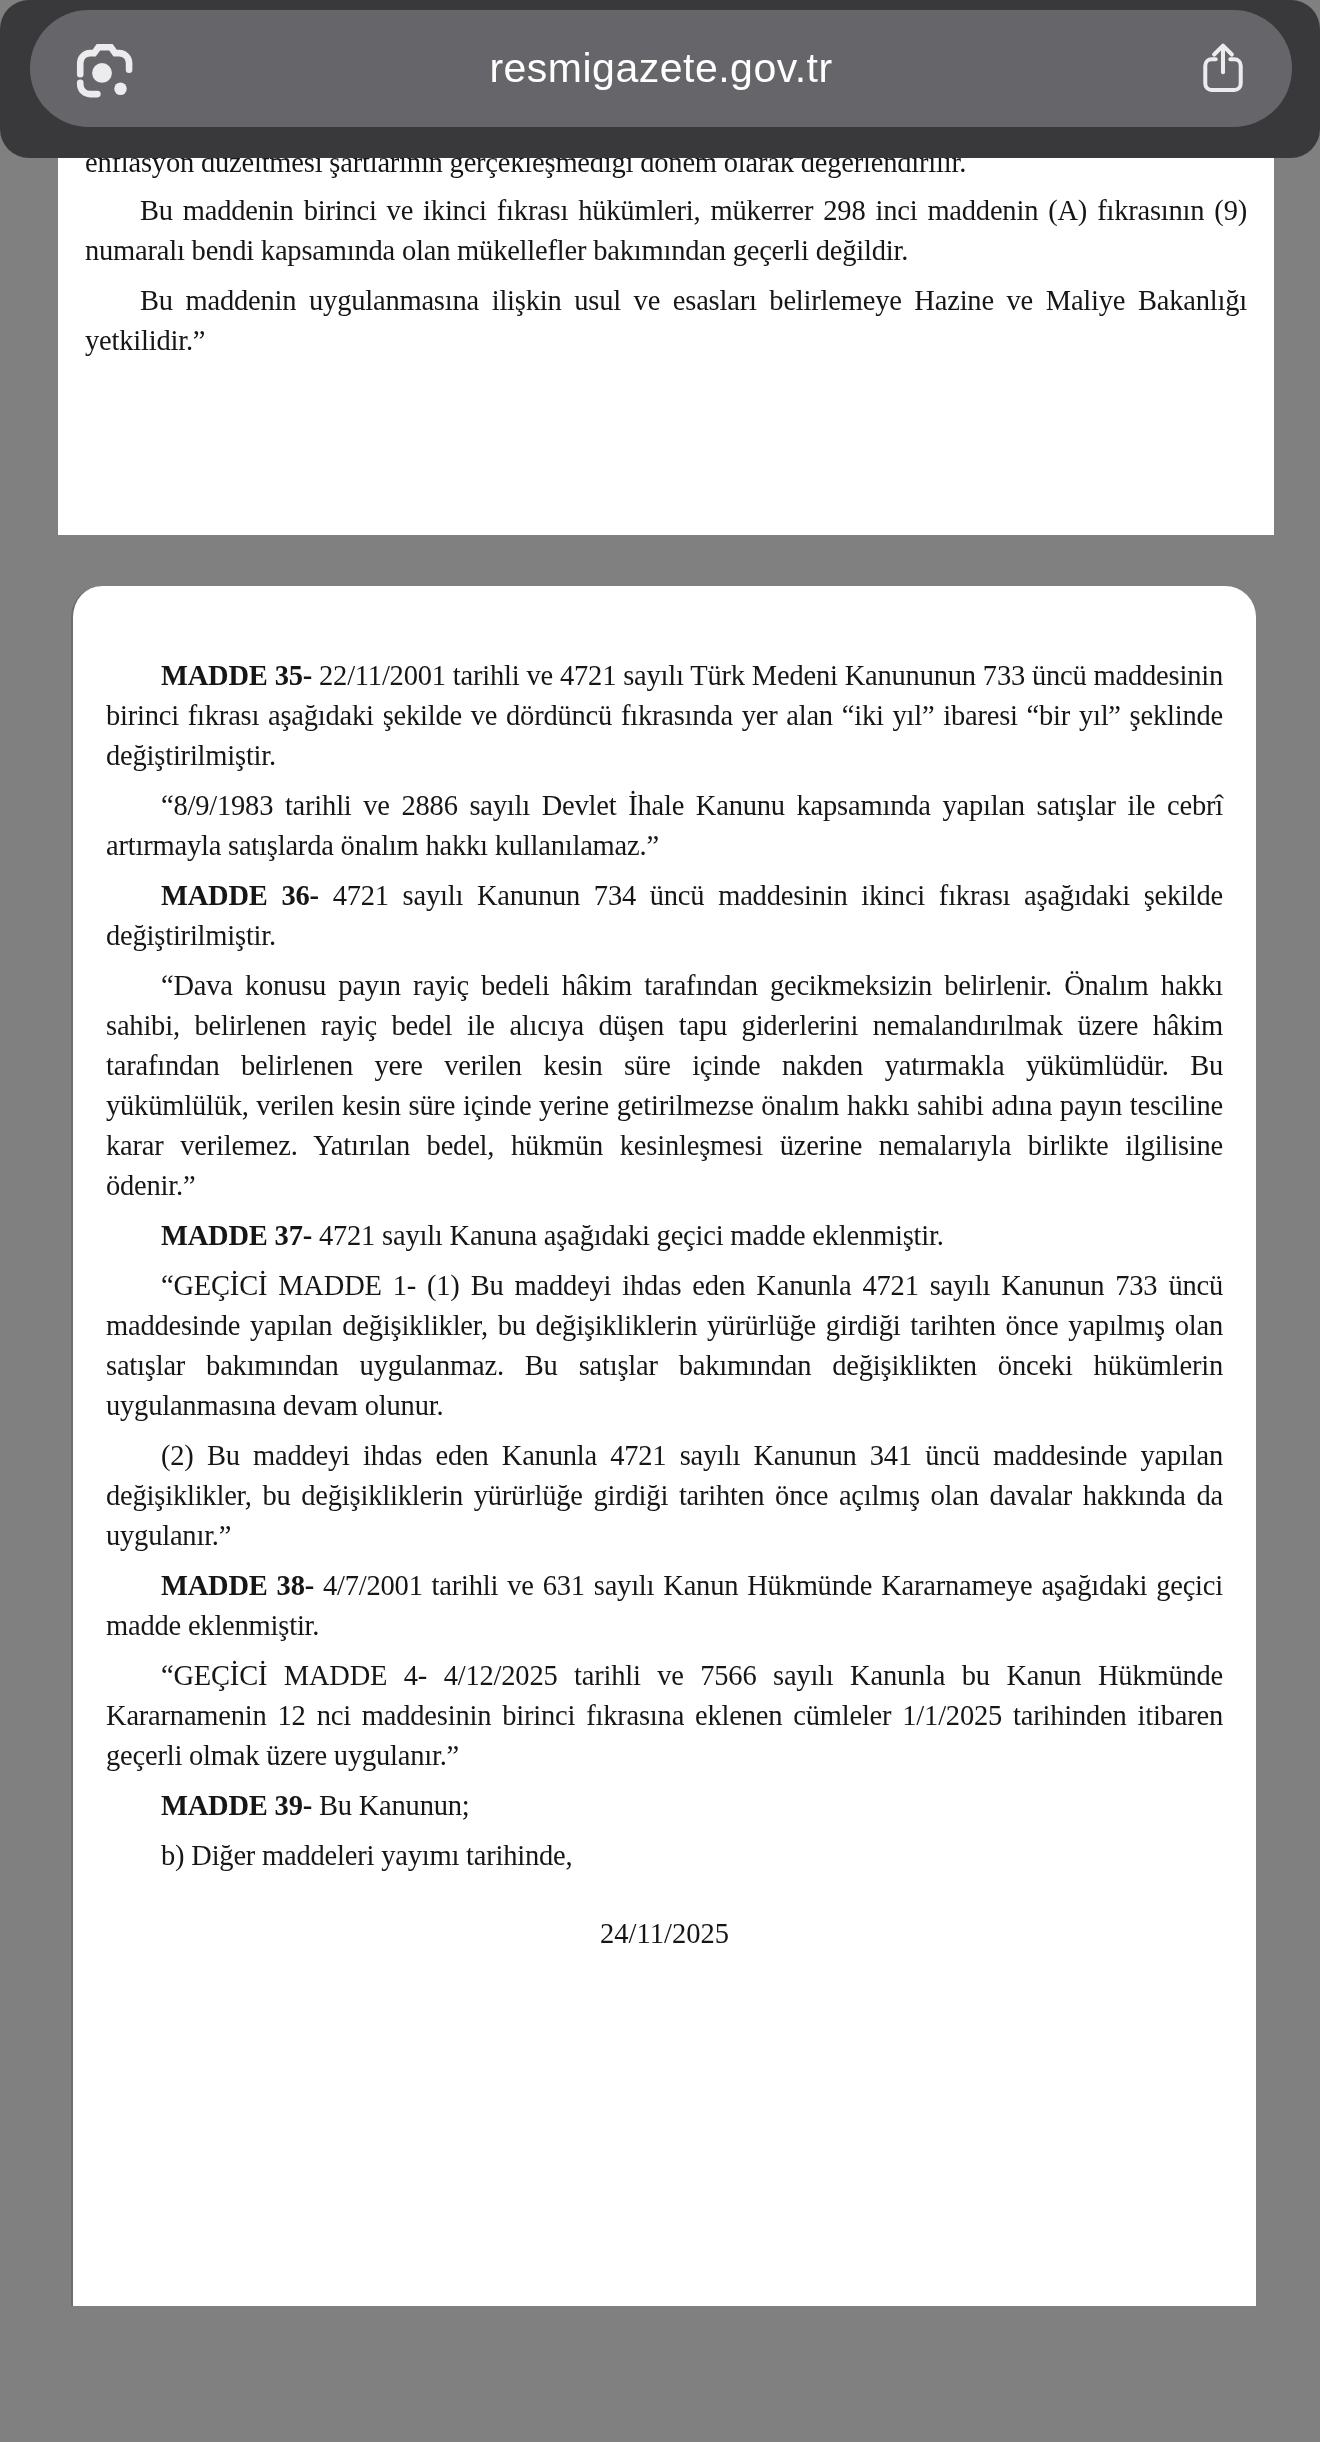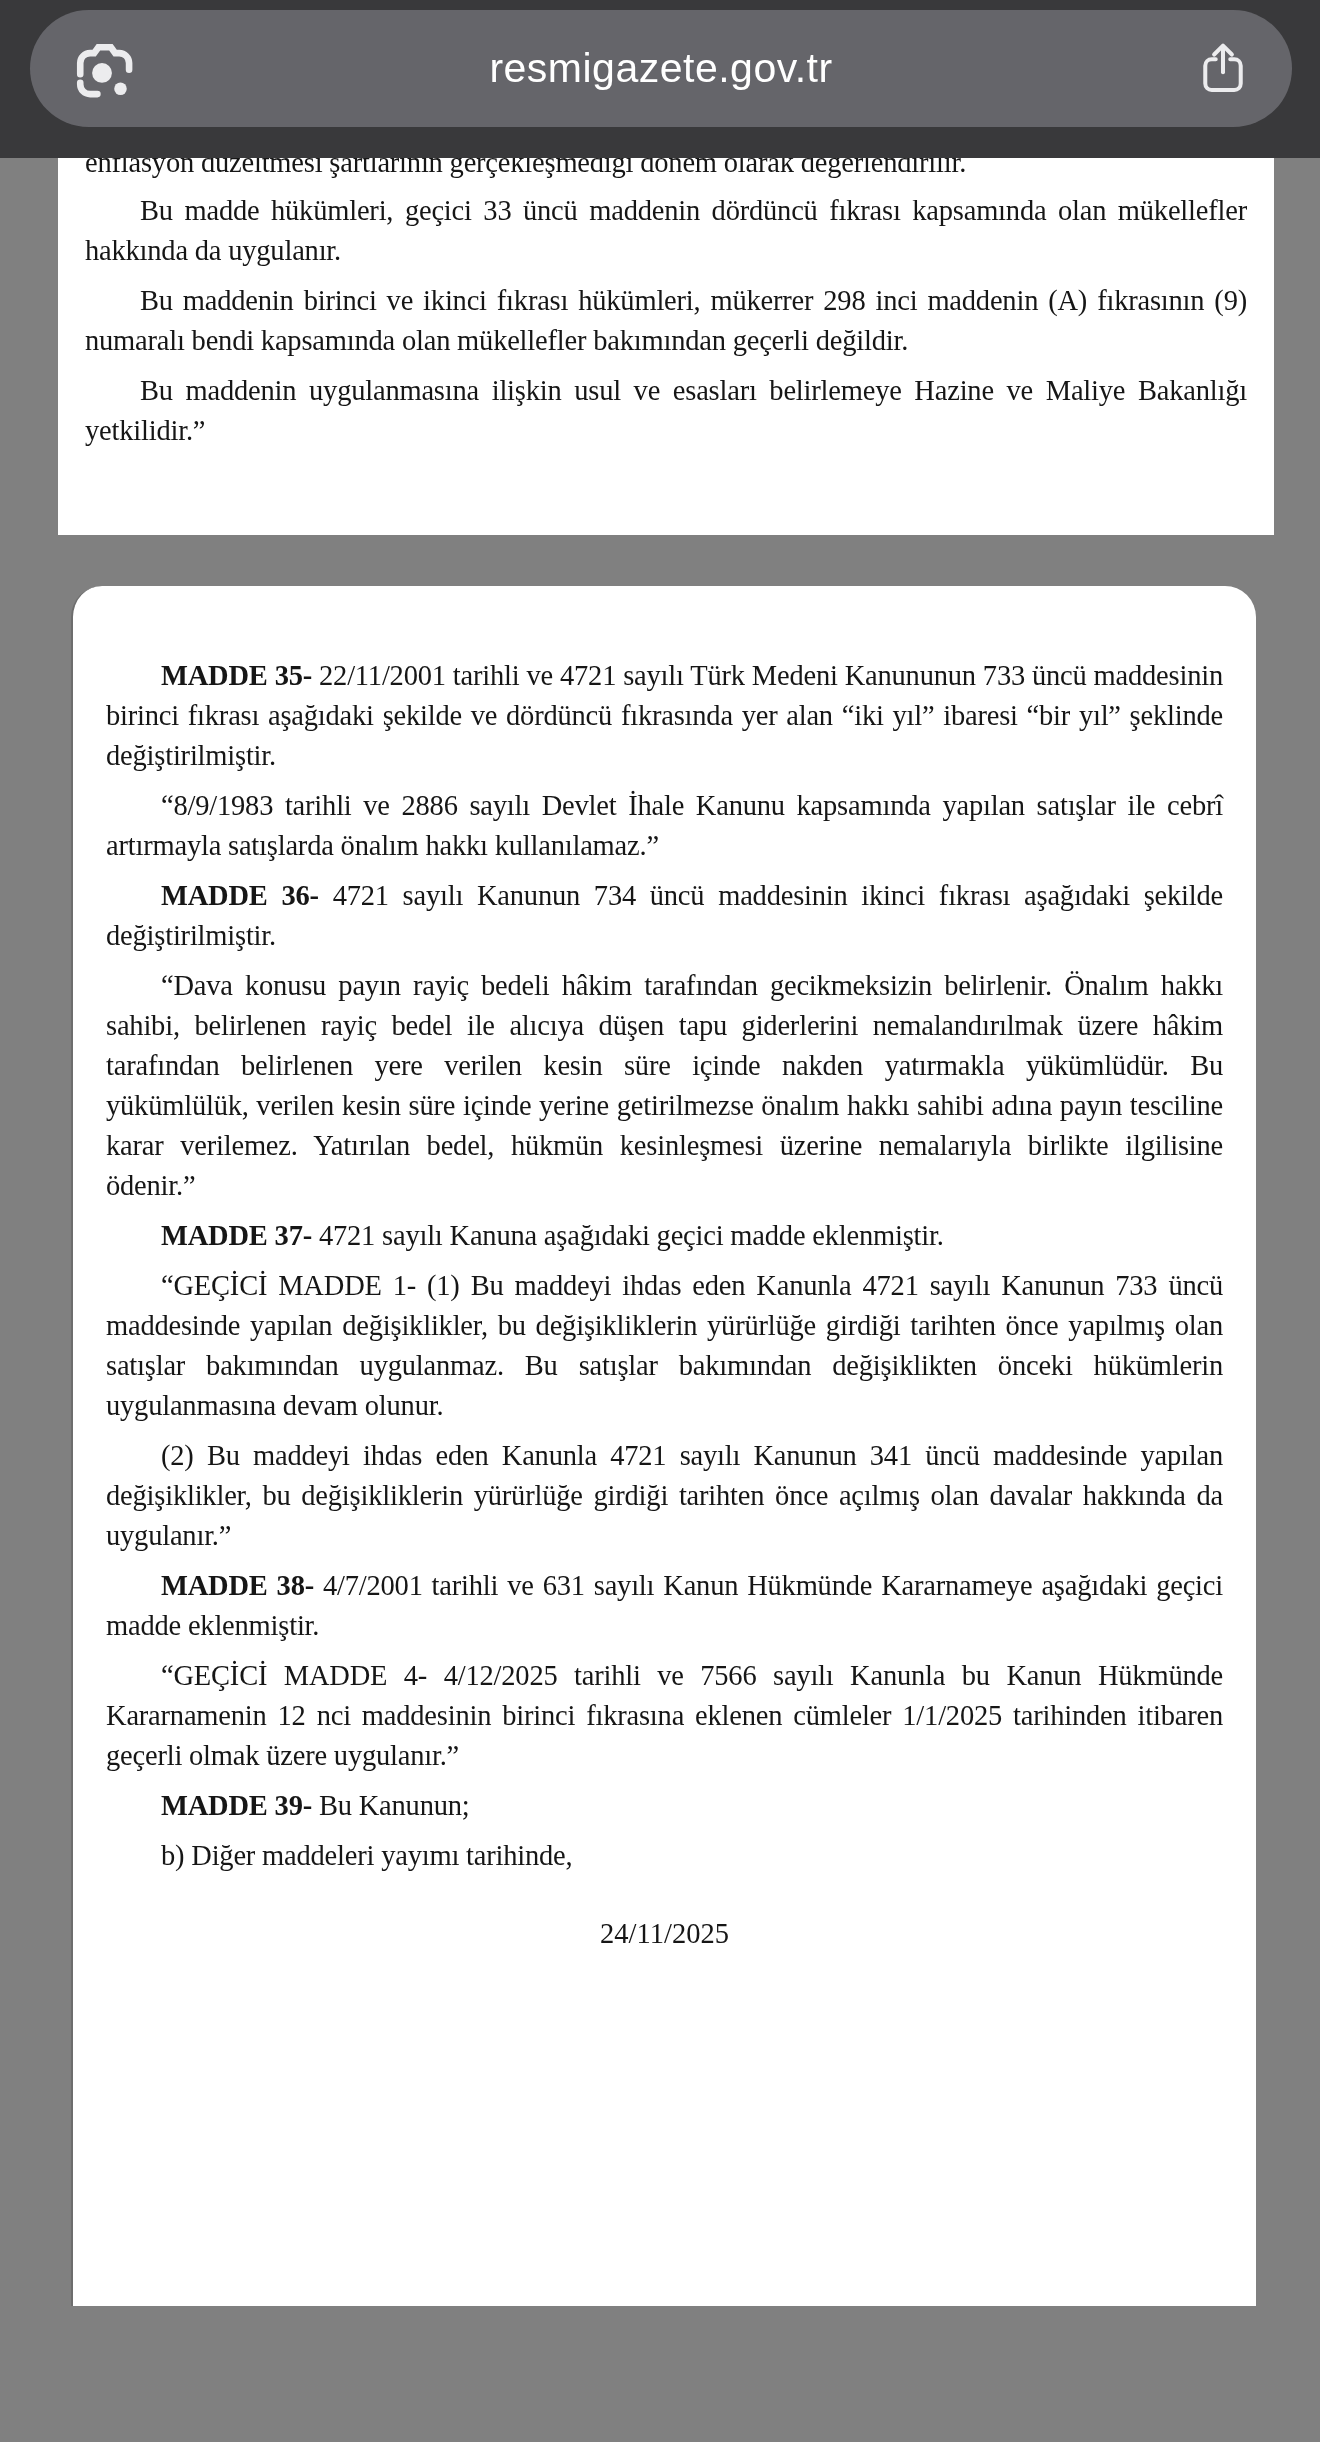--- a/index.html
+++ b/index.html
@@ -8,20 +8,21 @@
     background: #808080;
     font-family: "Liberation Serif", serif;
     overflow: hidden;
   }
   
   .chrome {
     position: absolute; top: 0; left: 0;
     width: 1320px; height: 158px;
     background: #39393b;
     z-index: 10;
+    border-radius: 29px;
   }
   .url-pill {
     position: absolute; top: 10px; left: 30px;
     width: 1262px; height: 117px;
     background: #65656a;
     border-radius: 59px;
     display: flex; align-items: center;
   }
   .lens-btn {
     position: absolute; left: 40px; top: 50%;
@@ -116,21 +117,20 @@
         </svg>
       </span>
     </div>
   </div>
 </div>
 
 <div class="content">
   <div class="page page-1">
     <p class="clipped-line">enflasyon düzeltmesi şartlarının gerçekleşmediği dönem olarak değerlendirilir.</p>
     <div>
-        <p class="para">Bu madde hükümleri, geçici 33 üncü maddenin dördüncü fıkrası kapsamında olan mükellefler hakkında da uygulanır.</p>
         <p class="para">Bu maddenin birinci ve ikinci fıkrası hükümleri, mükerrer 298 inci maddenin (A) fıkrasının (9) numaralı bendi kapsamında olan mükellefler bakımından geçerli değildir.</p>
         <p class="para">Bu maddenin uygulanmasına ilişkin usul ve esasları belirlemeye Hazine ve Maliye Bakanlığı yetkilidir.”</p>
       </div>
   </div>
   <div class="page page-2">
     <div>
         <p class="para"><b>MADDE 35-</b> 22/11/2001 tarihli ve 4721 sayılı Türk Medeni Kanununun 733 üncü maddesinin birinci fıkrası aşağıdaki şekilde ve dördüncü fıkrasında yer alan “iki yıl” ibaresi “bir yıl” şeklinde değiştirilmiştir.</p>
         <p class="para">“8/9/1983 tarihli ve 2886 sayılı Devlet İhale Kanunu kapsamında yapılan satışlar ile cebrî artırmayla satışlarda önalım hakkı kullanılamaz.”</p>
         <p class="para"><b>MADDE 36-</b> 4721 sayılı Kanunun 734 üncü maddesinin ikinci fıkrası aşağıdaki şekilde değiştirilmiştir.</p>
         <p class="para">“Dava konusu payın rayiç bedeli hâkim tarafından gecikmeksizin belirlenir. Önalım hakkı sahibi, belirlenen rayiç bedel ile alıcıya düşen tapu giderlerini nemalandırılmak üzere hâkim tarafından belirlenen yere verilen kesin süre içinde nakden yatırmakla yükümlüdür. Bu yükümlülük, verilen kesin süre içinde yerine getirilmezse önalım hakkı sahibi adına payın tesciline karar verilemez. Yatırılan bedel, hükmün kesinleşmesi üzerine nemalarıyla birlikte ilgilisine ödenir.”</p>

